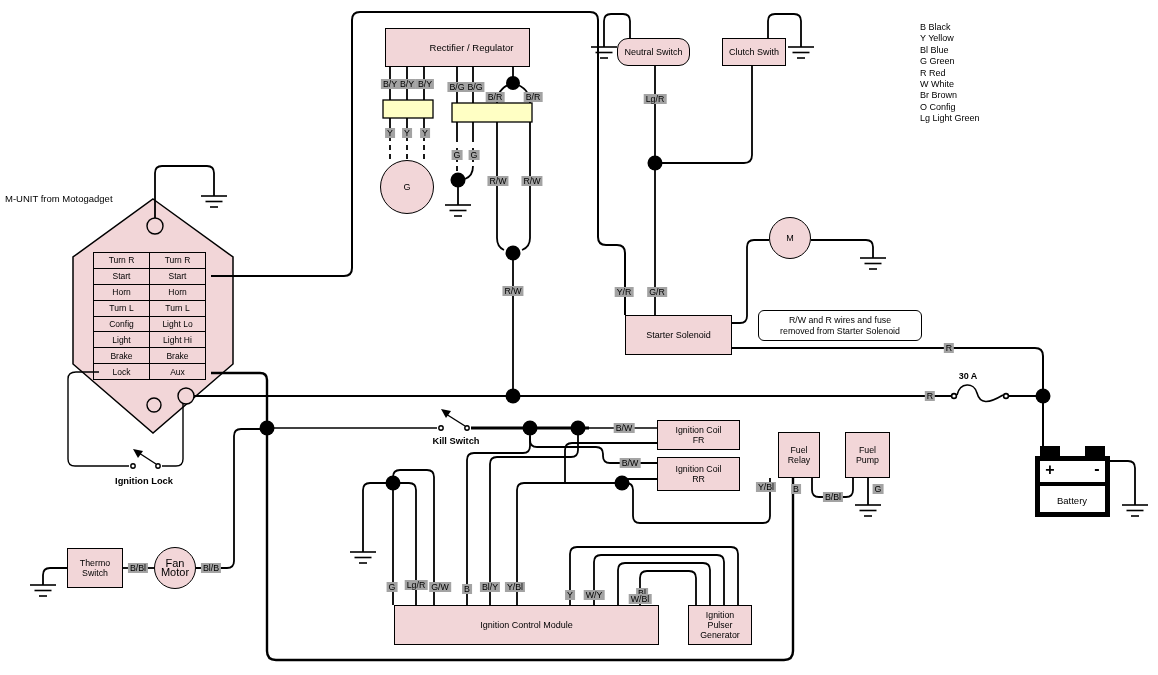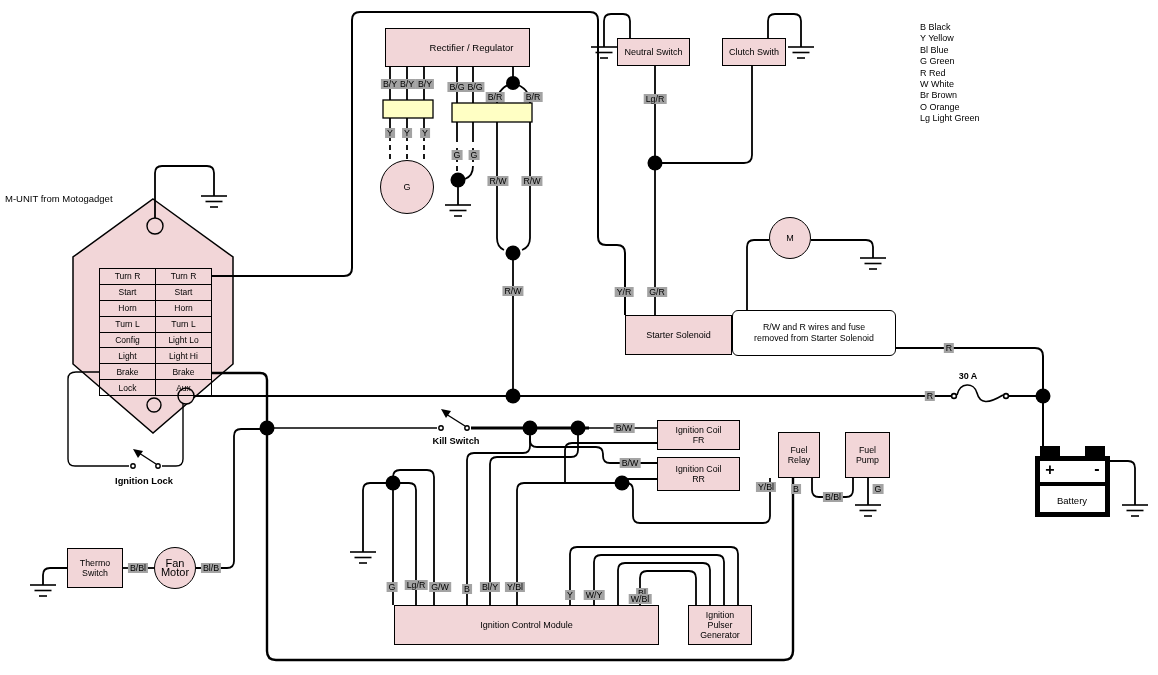--- a/index.html
+++ b/index.html
@@ -7,21 +7,21 @@
   #wires-svg{position:absolute;left:0;top:0;}
   .box{position:absolute;background:#f2d6d8;border:1.5px solid #000;display:flex;align-items:center;justify-content:center;
        text-align:center;font-size:9px;line-height:11px;white-space:pre-line;box-sizing:border-box;color:#000;}
   .circle{border-radius:50%;}
   .note{background:#fff;border:1.4px solid #000;border-radius:6px;font-size:8.8px;line-height:11px;}
   .wire-label{position:absolute;transform:translate(-50%,-50%);background:#a3a3a3;padding:0 2px;font-size:8.8px;line-height:10px;white-space:nowrap;color:#000;}
   .plain-label{position:absolute;font-size:9.5px;color:#000;white-space:nowrap;}
   .bold{font-weight:bold;}
   .centered{transform:translate(-50%,-50%);}
   #legend{position:absolute;left:920px;top:22px;font-size:9px;line-height:11.4px;color:#000;}
-  table.munit{position:absolute;left:99px;top:252px;border-collapse:collapse;table-layout:fixed;background:transparent;margin-top:16px;}
+  table.munit{position:absolute;left:93px;top:252px;border-collapse:collapse;table-layout:fixed;background:transparent;}
   table.munit td{border:1px solid #000;width:55px;height:14.9px;text-align:center;vertical-align:middle;
                  font-size:8.5px;padding:0;color:#000;}
   .batt-sign{position:absolute;font-weight:bold;font-size:16px;color:#000;transform:translate(-50%,-50%);}
 </style>
 </head>
 <body>
 
 <div id="stage">
 
   <svg id="wires-svg" width="1158" height="675" viewBox="0 0 1158 675">
@@ -180,62 +180,62 @@
 
     <g>
       <rect x="1040" y="446" width="20" height="10" fill="#000"></rect>
       <rect x="1085" y="446" width="20" height="10" fill="#000"></rect>
       <rect x="1037.5" y="458.5" width="70" height="56" fill="#fff" stroke="#000" stroke-width="5"></rect>
       <line x1="1037" y1="484" x2="1108" y2="484" stroke="#000" stroke-width="4"></line>
     </g>
   </svg>
 
   <div class="box" style="left:385px;top:28px;width:145px;height:39px;font-size:9.5px;padding-left:28px;">Rectifier / Regulator</div>
-  <div class="box" style="left:617px;top:38px;width:73px;height:28px;">Neutral Switch</div>
+  <div class="box" style="left:617px;top:38px;width:73px;height:28px;border-radius:11px;">Neutral Switch</div>
   <div class="box" style="left:722px;top:38px;width:64px;height:28px;">Clutch Swith</div>
   <div class="box" style="left:625px;top:315px;width:107px;height:40px;">Starter Solenoid</div>
   <div class="box" style="left:657px;top:420px;width:83px;height:30px;font-size:8.8px;line-height:10px;">Ignition Coil
 FR</div>
   <div class="box" style="left:657px;top:457px;width:83px;height:34px;font-size:8.8px;line-height:10px;">Ignition Coil
 RR</div>
   <div class="box" style="left:778px;top:432px;width:42px;height:46px;font-size:8.8px;line-height:10px;">Fuel
 Relay</div>
   <div class="box" style="left:845px;top:432px;width:45px;height:46px;font-size:8.8px;line-height:10px;">Fuel
 Pump</div>
   <div class="box" style="left:67px;top:548px;width:56px;height:40px;font-size:8.8px;line-height:10px;">Thermo
 Switch</div>
   <div class="box circle" style="left:154px;top:547px;width:42px;height:42px;font-size:11px;line-height:9.5px;">Fan
 Motor</div>
   <div class="box circle" style="left:380px;top:160px;width:54px;height:54px;">G</div>
   <div class="box circle" style="left:769px;top:217px;width:42px;height:42px;">M</div>
   <div class="box" style="left:394px;top:605px;width:265px;height:40px;">Ignition Control Module</div>
   <div class="box" style="left:688px;top:605px;width:64px;height:40px;font-size:8.8px;line-height:10px;">Ignition
 Pulser
 Generator</div>
-  <div class="box note" style="left:732px;top:310px;width:164px;height:46px;">R/W and R wires and fuse
+  <div class="box note" style="left:758px;top:310px;width:164px;height:31px;">R/W and R wires and fuse
 removed from Starter Solenoid</div>
 
   <span class="batt-sign" style="left:1050px;top:470px;">+</span>
   <span class="batt-sign" style="left:1097px;top:469px;">-</span>
   <span class="plain-label centered" style="left:1072px;top:500px;">Battery</span>
 
   <span class="plain-label" style="left:5px;top:193px;">M-UNIT from Motogadget</span>
   <span class="plain-label bold centered" style="left:456px;top:441px;font-size:9.3px;text-align:center;">Kill Switch</span>
   <span class="plain-label bold centered" style="left:144px;top:481px;font-size:9.3px;">Ignition Lock</span>
   <span class="plain-label bold centered" style="left:968px;top:376px;font-size:9px;">30 A</span>
 
   <div id="legend">
       <div>B Black</div>
       <div>Y Yellow</div>
       <div>Bl Blue</div>
       <div>G Green</div>
       <div>R Red</div>
       <div>W White</div>
       <div>Br Brown</div>
-      <div>O Orange</div>
+      <div>O Config</div>
       <div>Lg Light Green</div>
     </div>
 
   <table class="munit">
       <tbody id="munit-body">
         <tr>
           <td>Turn R</td>
           <td>Turn R</td>
         </tr>
         <tr>

